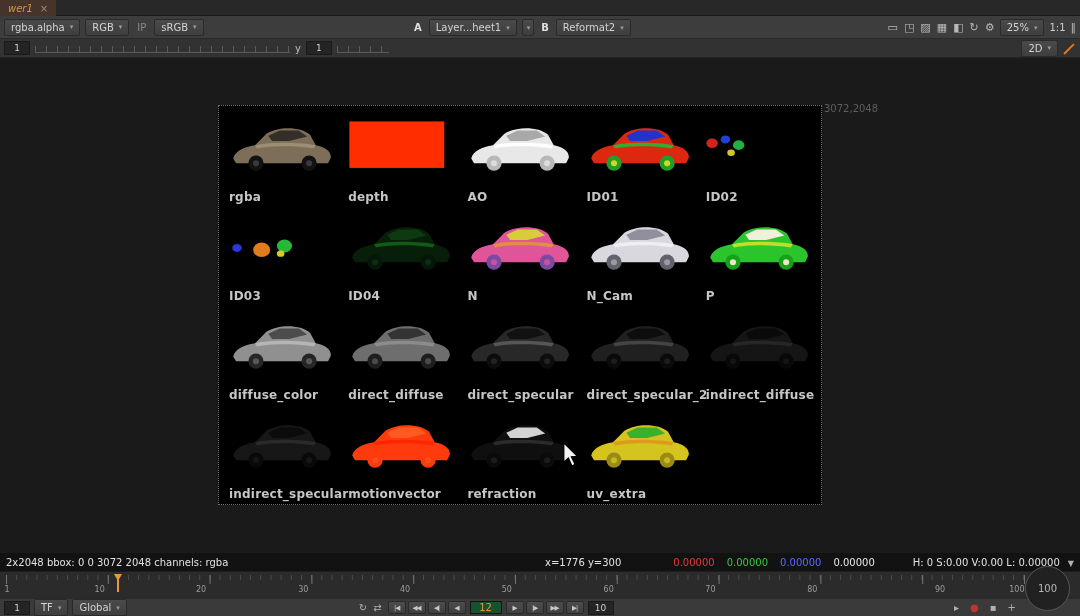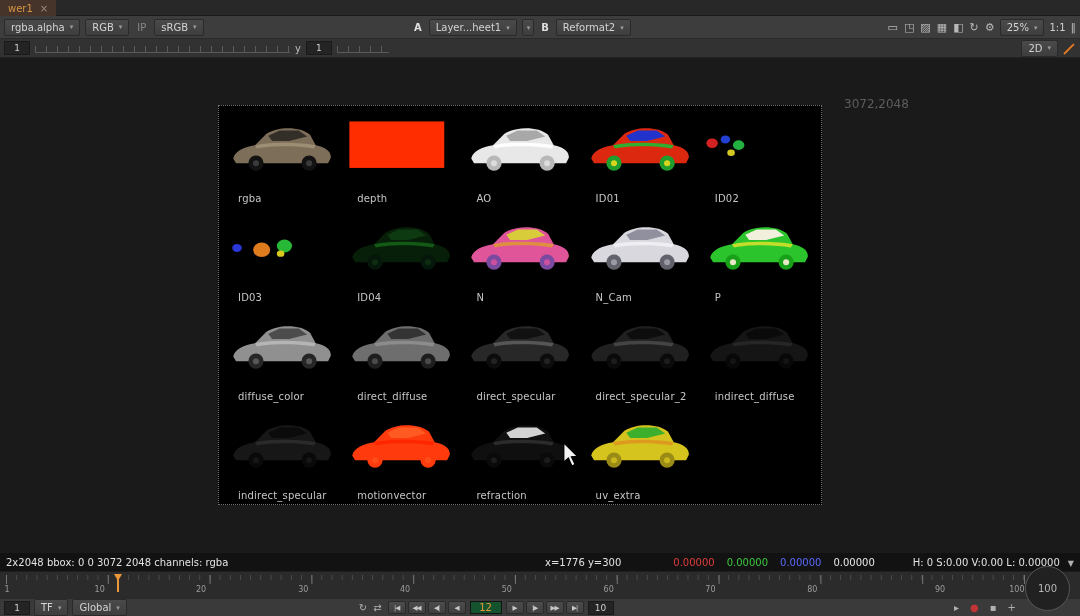--- a/index.html
+++ b/index.html
@@ -1,20 +1,20 @@
 <!DOCTYPE html>
 <html><head>
 <meta charset="utf-8">
 <style>
   *{margin:0;padding:0;box-sizing:border-box;font-family:"DejaVu Sans","Liberation Sans",sans-serif;}
   html,body{background:#000;}
   #app{position:relative;width:1080px;height:616px;background:#232323;overflow:hidden;color:#ccc;font-size:10px;}
 
   
-  .tabbar{position:absolute;left:0;top:0;right:0;height:16px;background:#282828;border-bottom:1px solid #1a1a1a;display:flex;}
+  .tabbar{position:absolute;left:0;top:0;right:0;height:16px;background:#282828;border-bottom:1px solid #1a1a1a;display:flex;font-style:italic;}
   .tab{display:inline-flex;align-items:center;gap:7px;height:16px;padding:0 8px;background:#46342a;color:#d49545;font-size:10px;}
   .tab-close{color:#9a8a7a;font-size:10px;cursor:default;}
 
   
   .toolbar{position:absolute;left:0;top:16px;right:0;height:23px;background:#3d3d3d;border-bottom:1px solid #2a2a2a;display:flex;align-items:center;padding:0 4px;gap:5px;}
   .dd{display:inline-flex;align-items:center;height:17px;padding:0 6px;background:linear-gradient(#4a4a4a,#3e3e3e);border:1px solid #2a2a2a;border-radius:2px;color:#d4d4d4;font-size:10px;white-space:nowrap;}
   .dd::after{content:"▾";font-size:7px;color:#9a9a9a;margin-left:5px;}
   .dd-mini{padding:0 3px;}
   .dd-mini::after{margin-left:1px;}
   .ip{color:#8a8a8a;font-size:10px;padding:0 3px;}
@@ -31,27 +31,27 @@
   .ruler{height:10px;align-self:center;border-bottom:1px solid #5a5a5a;background-image:linear-gradient(90deg,#5a5a5a 0 1px,transparent 1px 100%);background-size:11px 7px;background-repeat:repeat-x;background-position:0 3px;}
   .ruler1{width:255px;}
   .ruler2{width:52px;}
   .fr-spacer{flex:1;}
   .ylab{color:#bdbdbd;}
   .slash-icon{width:13px;height:13px;position:relative;}
   .slash-icon::before{content:"";position:absolute;left:1px;top:1px;width:14px;height:2px;background:#e07820;transform:rotate(-45deg);transform-origin:left center;top:11px;}
 
   
   .viewport{position:absolute;left:0;top:58px;right:0;height:495px;background:#1a1a1a;}
-  .res-label{position:absolute;left:824px;top:39px;font-size:12px;color:#5d5d5d;margin-left:20px;}
+  .res-label{position:absolute;left:824px;top:45px;font-size:10px;color:#5d5d5d;}
   .sheet{position:absolute;left:218px;top:47px;width:604px;height:400px;background:#000;border:1px dotted #6e6e6e;}
   .grid{display:grid;grid-template-columns:repeat(5,1fr);grid-template-rows:repeat(4,1fr);width:100%;height:100%;padding:2px 3px 0;}
   .thumb{position:relative;padding:3px 3px 13px;}
   .thumb-img{width:100%;height:74px;}
   .thumb-img svg{width:100%;height:100%;display:block;}
-  .thumb-label{position:absolute;left:16px;bottom:3px;font-size:10px;color:#c6c6c6;letter-spacing:0.2px;}
+  .thumb-label{position:absolute;left:7px;bottom:3px;font-size:12px;color:#c6c6c6;letter-spacing:0.2px;font-weight:bold;}
   .cursor{position:absolute;left:562px;top:384px;z-index:50;}
 
   
   .statusbar{position:absolute;left:0;top:553px;right:0;height:18px;background:#121212;display:flex;align-items:center;padding:0 6px;font-size:10px;color:#e2e2e2;}
   .sb-grow{flex:1;}
   .sb-gap{width:52px;}
   .sb-gap2{width:26px;}
   .val{margin-right:12px;}
   .caret{margin-left:8px;}
   .caret::after{content:"▼";font-size:8px;color:#b0b0b0;}

